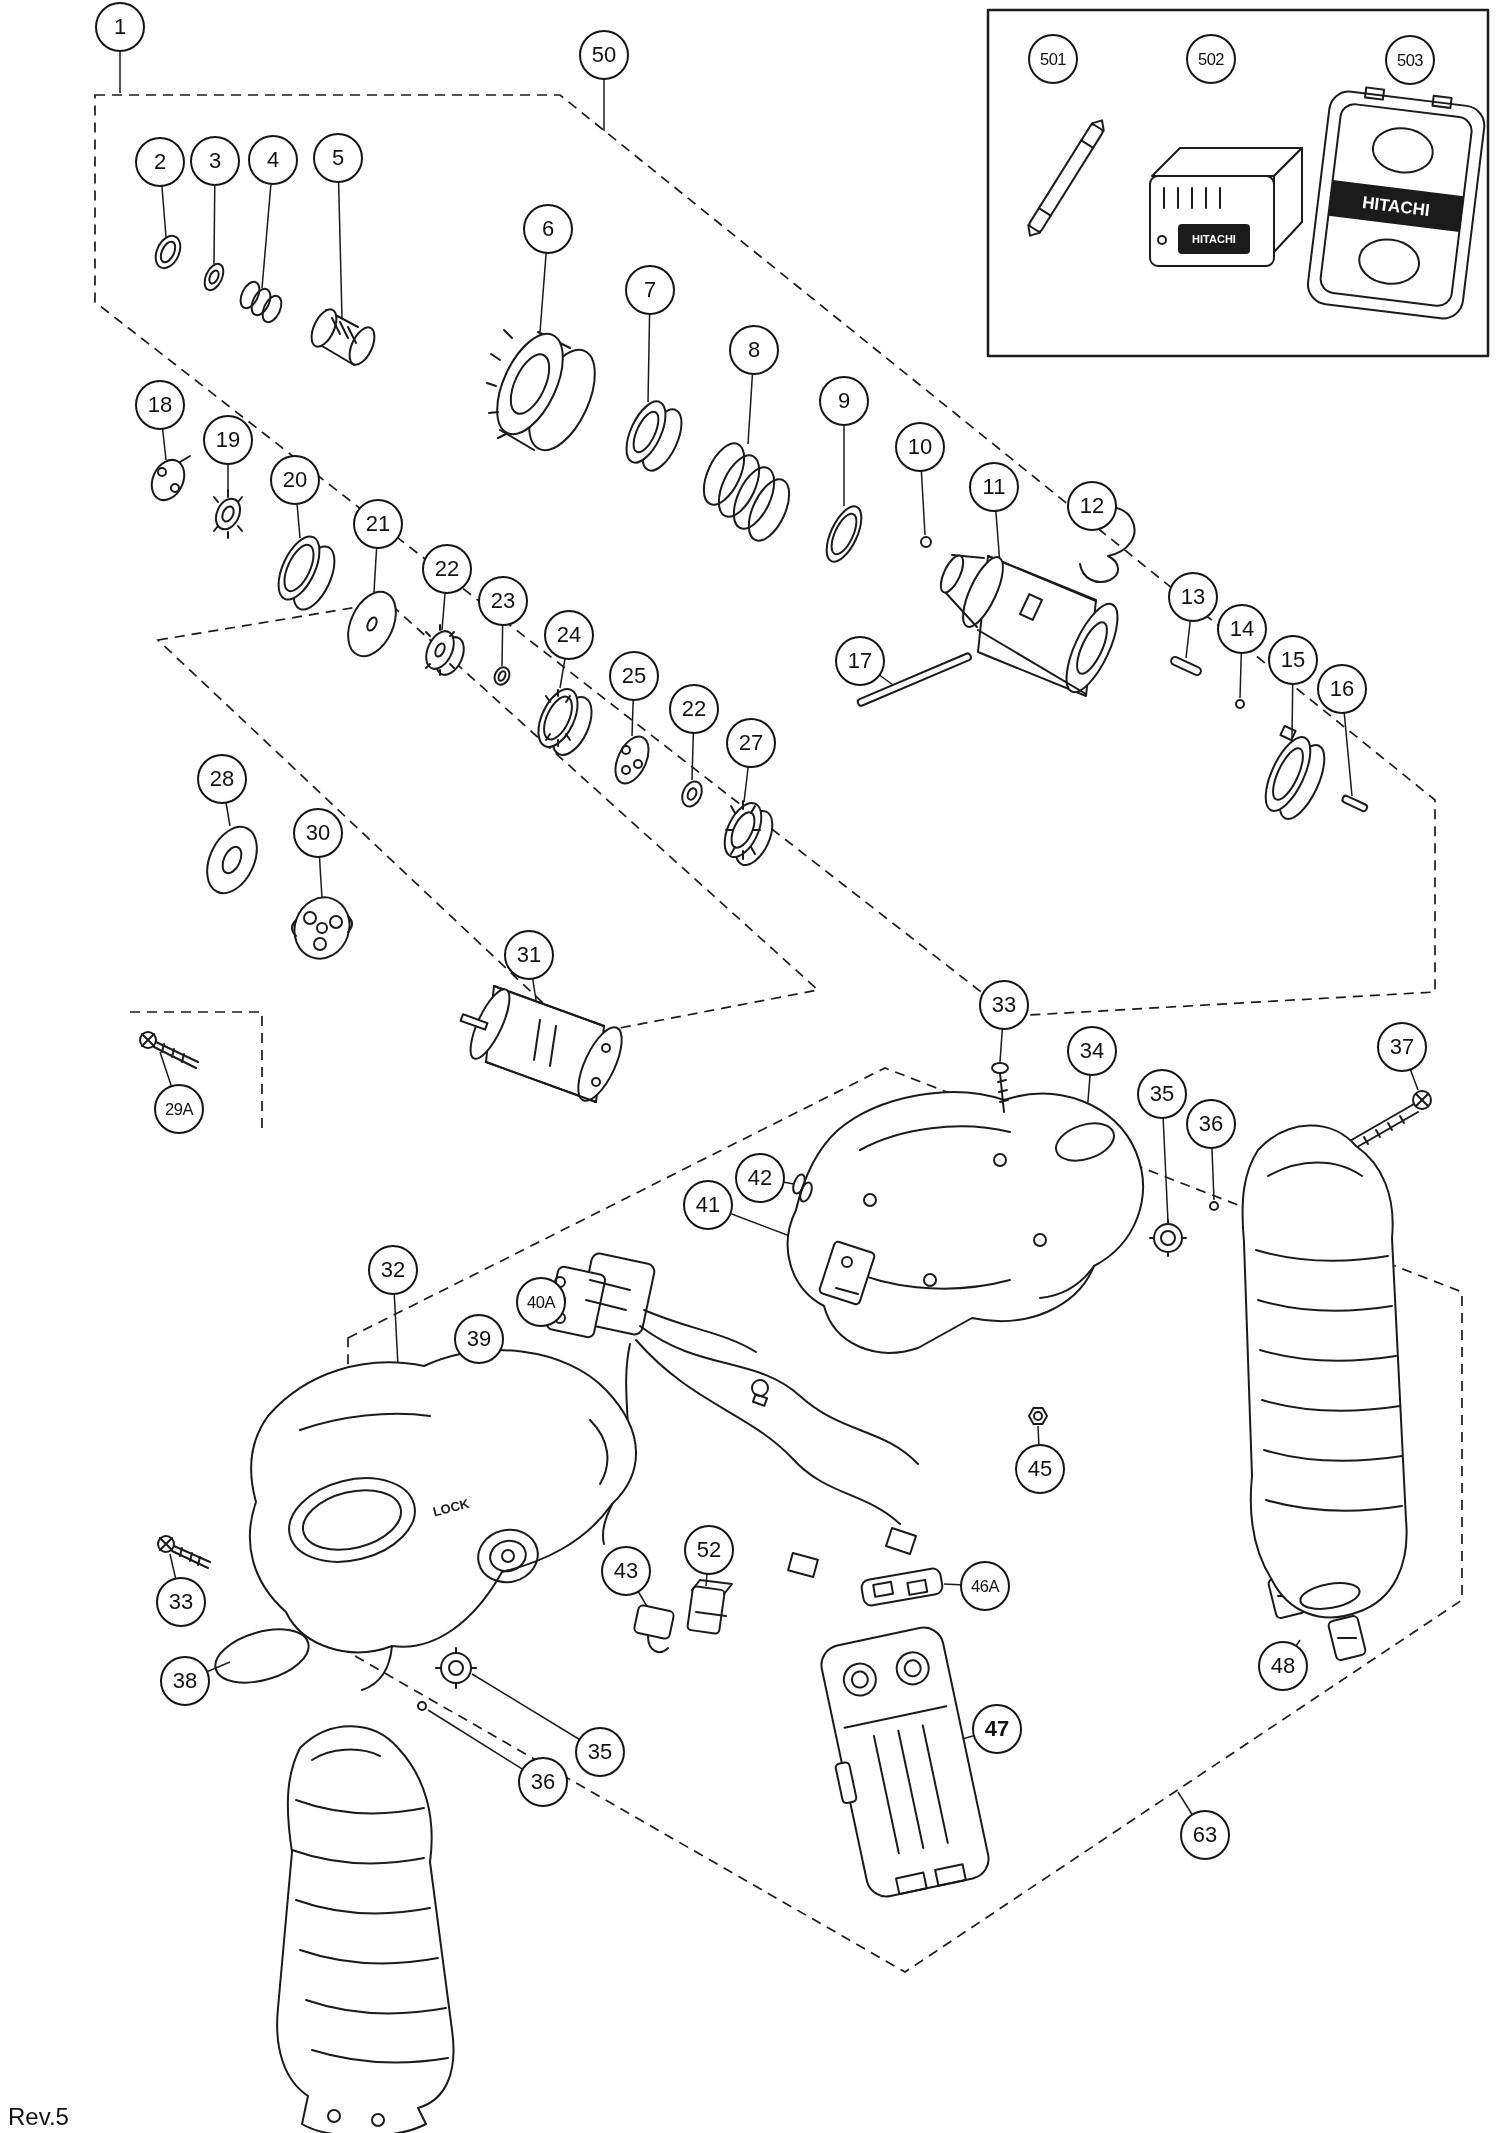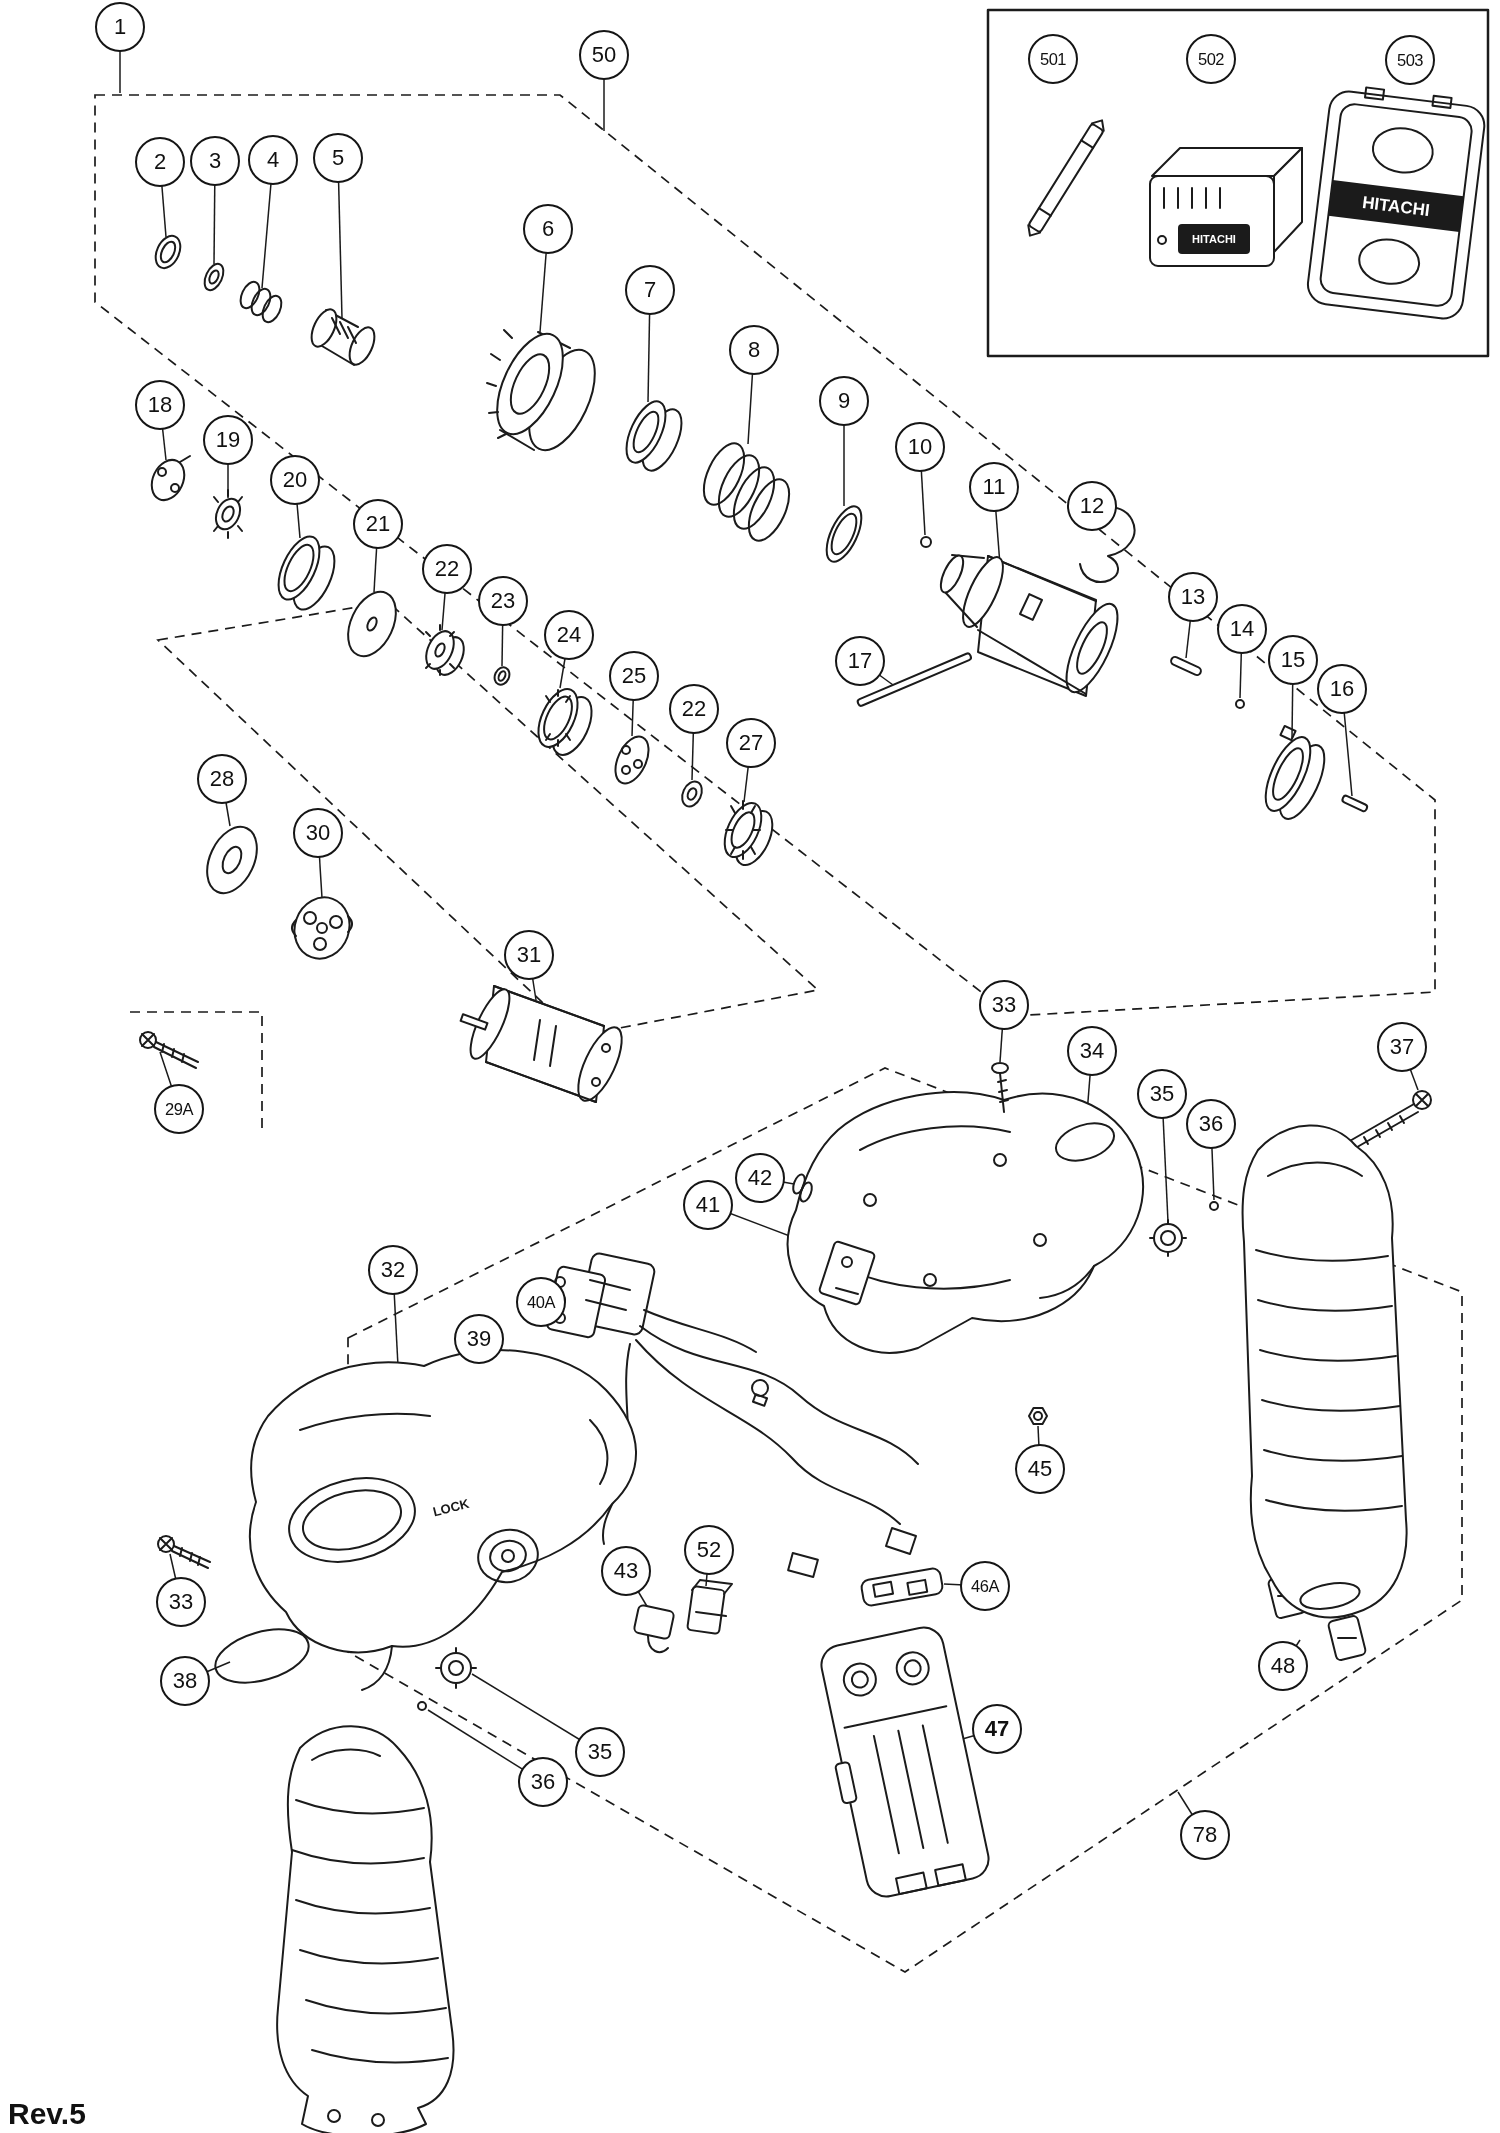--- a/index.html
+++ b/index.html
@@ -10,21 +10,21 @@
   #leaders line{stroke:#1b1b1b;stroke-width:1.5;}
   .art{stroke:#1b1b1b;stroke-width:2;fill:none;stroke-linecap:round;stroke-linejoin:round;}
   .art .wf{fill:#ffffff;}
   .art text{stroke:none;}
   #balloon-layer{position:absolute;left:0;top:0;width:100%;height:100%;pointer-events:none;}
   .balloon{position:absolute;transform:translate(-50%,-50%);width:46px;height:46px;
            background:#fff;border:2.5px solid #151515;border-radius:50%;
            display:flex;align-items:center;justify-content:center;
            font-size:22px;line-height:1;color:#111;}
   .balloon.wide{font-size:16.5px;letter-spacing:-0.5px;}
-  #rev-label{position:absolute;left:8px;bottom:2px;font-weight:bold;font-size:30px;}
+  #rev-label{position:absolute;left:8px;bottom:2px;font-weight:normal;font-size:24px;}
   #title-block{position:absolute;right:6px;bottom:8px;width:212px;border:2.5px solid #111;background:#fff;}
   #title-block .tb-label{border-bottom:2px solid #111;font-size:14px;text-align:center;
            letter-spacing:16px;padding:3px 0 2px 16px;}
   #title-block .tb-model{font-size:31px;font-weight:bold;text-align:center;padding:3px 0 4px 0;letter-spacing:1px;}
 </style>
 </head>
 <body>
 
 <div id="page">
 
@@ -470,19 +470,19 @@
       <div class="balloon" style="left: 1040px; top: 1469px;">45</div>
       <div class="balloon" style="left: 181px; top: 1602px;">33</div>
       <div class="balloon" style="left: 185px; top: 1681px;">38</div>
       <div class="balloon" style="left: 626px; top: 1571px;">43</div>
       <div class="balloon" style="left: 709px; top: 1550px;">52</div>
       <div class="balloon wide" style="left: 985px; top: 1586px;">46A</div>
       <div class="balloon" style="left: 600px; top: 1752px;">35</div>
       <div class="balloon" style="left: 543px; top: 1782px;">36</div>
       <div class="balloon" style="left: 997px; top: 1729px; font-weight: bold;">47</div>
       <div class="balloon" style="left: 1283px; top: 1666px;">48</div>
-      <div class="balloon" style="left: 1205px; top: 1835px;">78</div>
+      <div class="balloon" style="left: 1205px; top: 1835px;">63</div>
     </div>
 
 <div id="rev-label">Rev.5</div>
 
 
 </div>
 
 </body></html>

